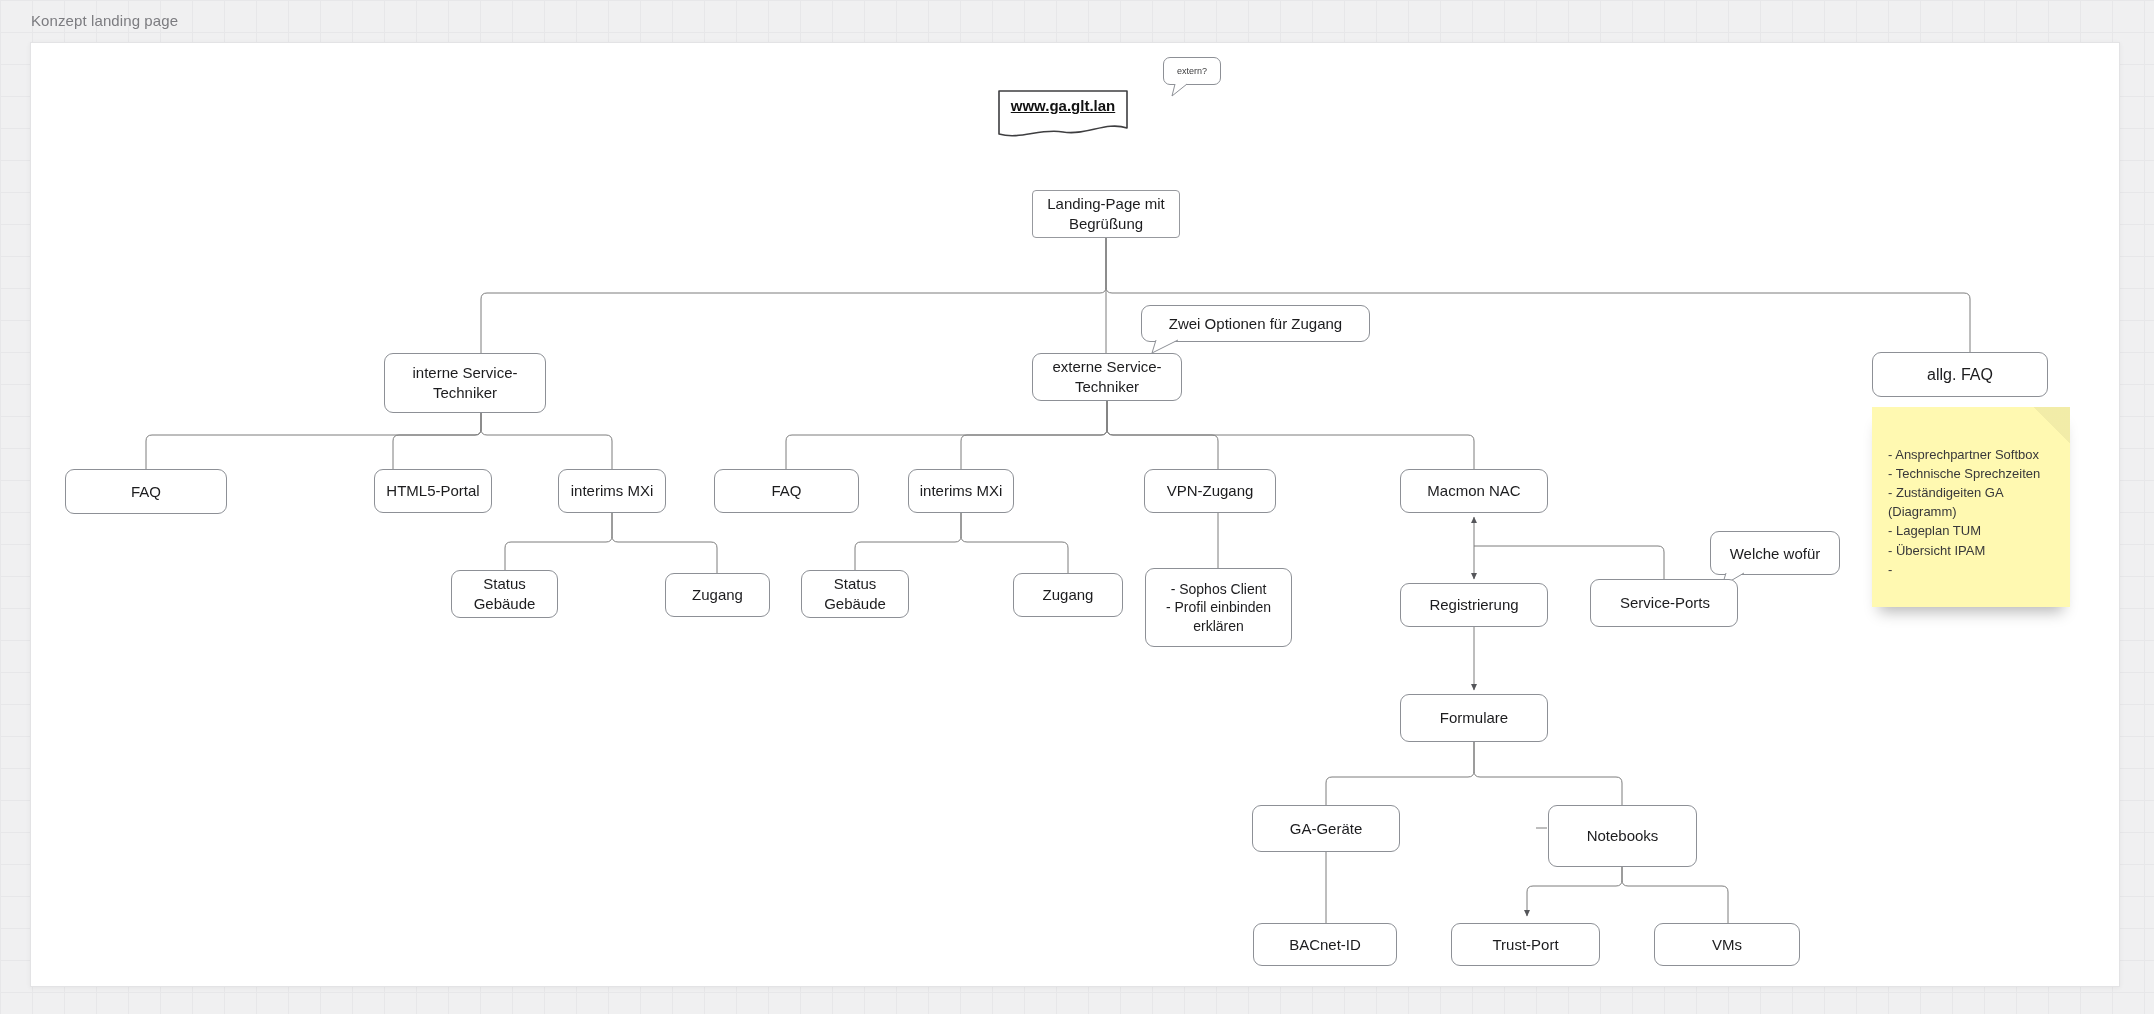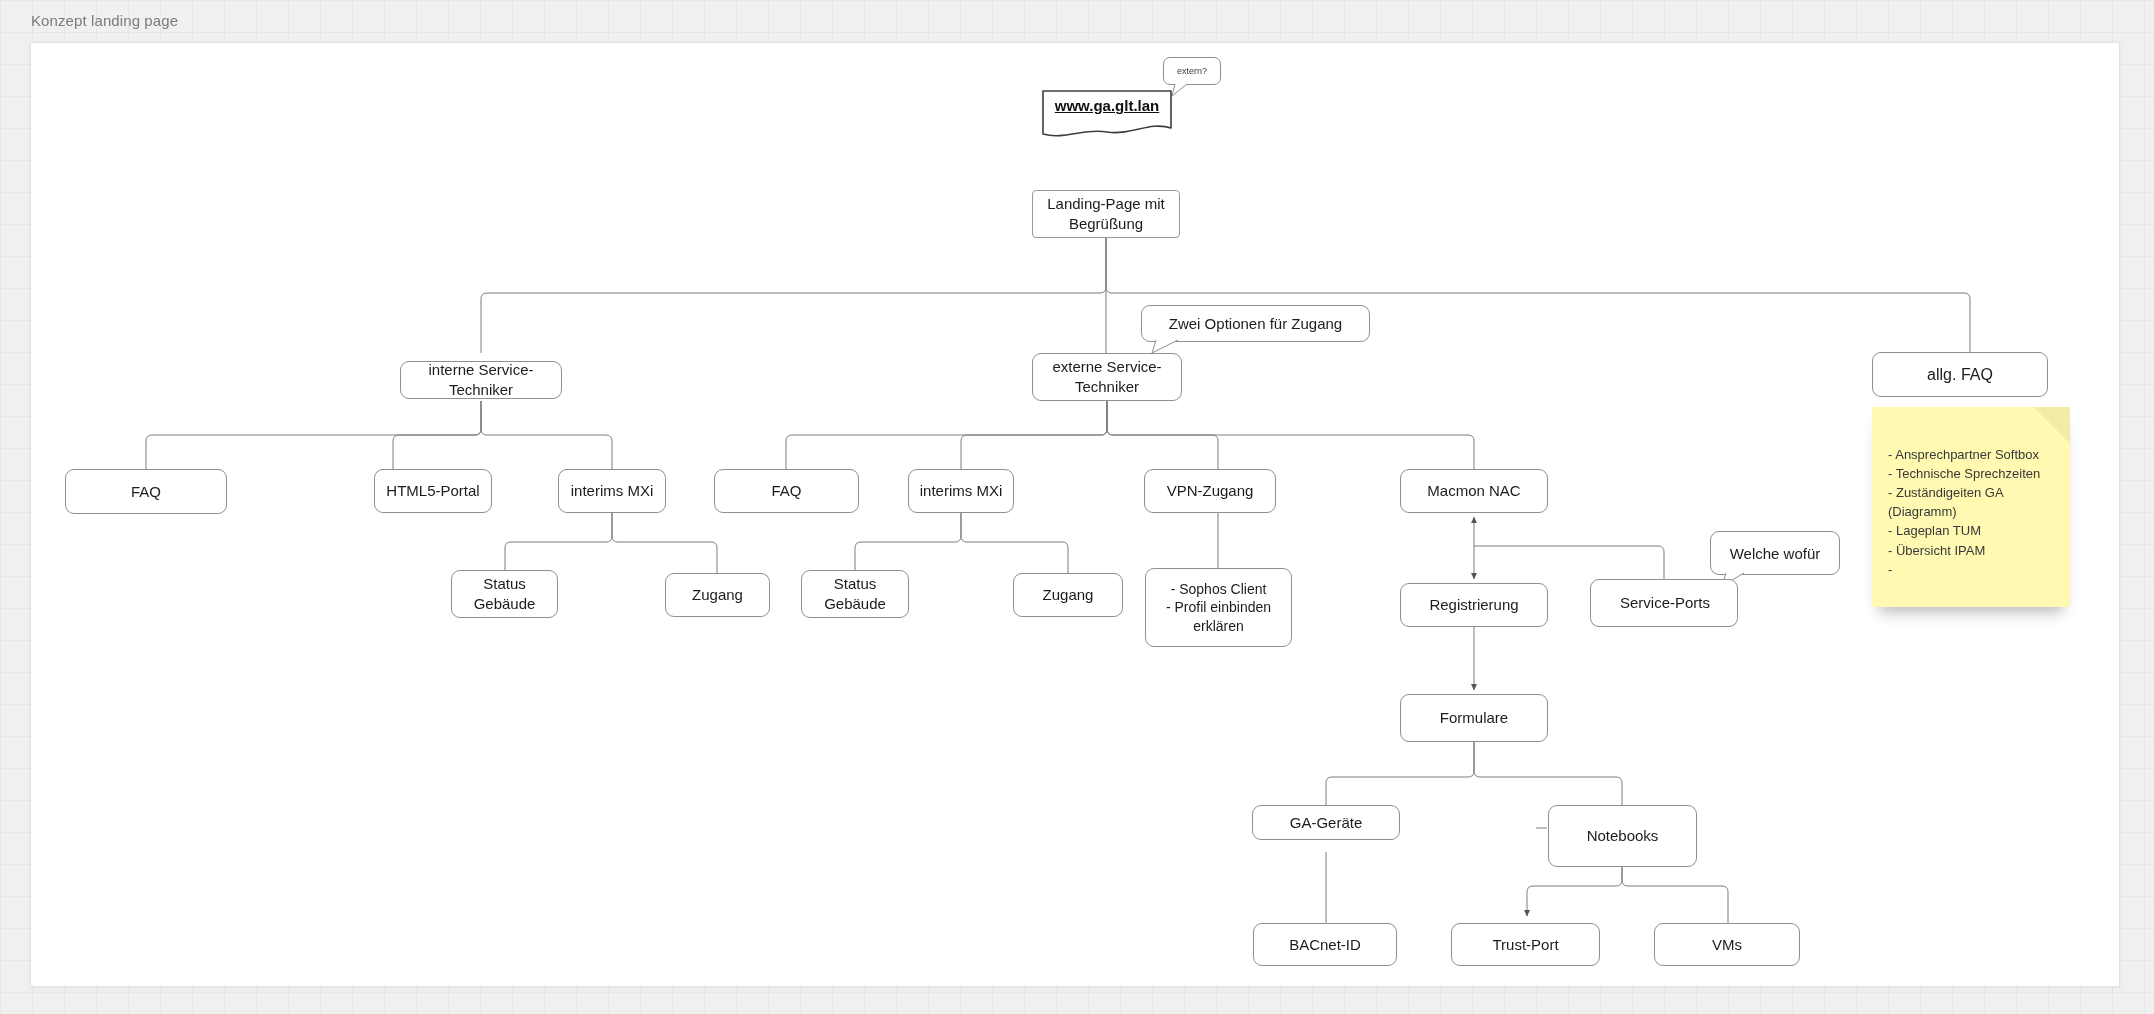--- a/index.html
+++ b/index.html
@@ -35,21 +35,21 @@
   .node .label{white-space:pre-line;}
   .square{border-radius:4px;border-color:#97999e;}
   .callout{
     position:absolute;box-sizing:border-box;
     background:#fff;border:1px solid #8d9096;border-radius:9px;
     display:flex;align-items:center;justify-content:center;
     text-align:center;color:#1c1c1e;font-size:15px;
   }
   .callout .tail{position:absolute;left:12px;bottom:-13px;width:28px;height:14px;overflow:visible;}
   .callout.small{font-size:9px;color:#3c3c3e;}
-  .doc-shape{position:absolute;left:1042px;top:90px;width:130px;height:50px;}
+  .doc-shape{position:absolute;left:998px;top:90px;width:130px;height:50px;}
   .doc-shape .doc-text{
     position:absolute;left:0;top:7px;width:130px;text-align:center;
     font-weight:700;font-size:15px;color:#111;text-decoration:underline;
   }
   .sticky{
     position:absolute;left:1872px;top:407px;width:198px;height:200px;
     box-sizing:border-box;padding:38px 12px 0 16px;
     background:
       linear-gradient(225deg, rgba(0,0,0,0.05) 0 26px, rgba(0,0,0,0) 26px),
       #FFF9B1;
@@ -116,21 +116,21 @@
     <svg width="130" height="50" style="overflow:visible;">
       <path d="M1,1 H129 V38 C108,31 88,46 65,42 C42,38 22,50 1,44 Z" fill="#ffffff" stroke="#3e3e40" stroke-width="1.6" stroke-linejoin="round"></path>
     </svg>
     <div class="doc-text">www.ga.glt.lan</div>
   </div>
 
   <div class="node square" style="left:1032px;top:190px;width:148px;height:48px;">
     <span class="label">Landing-Page mit Begrüßung</span>
   </div>
 
-  <div class="node" style="left:400px;top:353px;width:162px;height:38px;margin-top:8px;">
+  <div class="node" style="left:384px;top:353px;width:162px;height:60px;">
     <span class="label">interne Service-Techniker</span>
   </div>
 
   <div class="callout" style="left:1141px;top:305px;width:229px;height:37px;">
     <span class="label">Zwei Optionen für Zugang</span>
     <svg class="tail" style="left:10px;width:30px;height:14px;">
       <polygon points="4,0 0,13 26,0" fill="#ffffff"></polygon>
       <path d="M4,0 L0,13 L26,0" fill="none" stroke="#8d9096" stroke-width="1"></path>
     </svg>
   </div>
@@ -206,21 +206,21 @@
     <span class="label">Registrierung</span>
   </div>
   <div class="node" style="left:1590px;top:579px;width:148px;height:48px;padding-left:8px;">
     <span class="label">Service-Ports</span>
   </div>
 
   <div class="node" style="left:1400px;top:694px;width:148px;height:48px;">
     <span class="label">Formulare</span>
   </div>
 
-  <div class="node" style="left:1252px;top:805px;width:148px;height:35px;">
+  <div class="node" style="left:1252px;top:805px;width:148px;height:47px;">
     <span class="label">GA-Geräte</span>
   </div>
   <div class="node" style="left:1548px;top:805px;width:149px;height:62px;">
     <span class="label">Notebooks</span>
   </div>
 
   <div class="node" style="left:1253px;top:923px;width:144px;height:43px;">
     <span class="label">BACnet-ID</span>
   </div>
   <div class="node" style="left:1451px;top:923px;width:149px;height:43px;">

